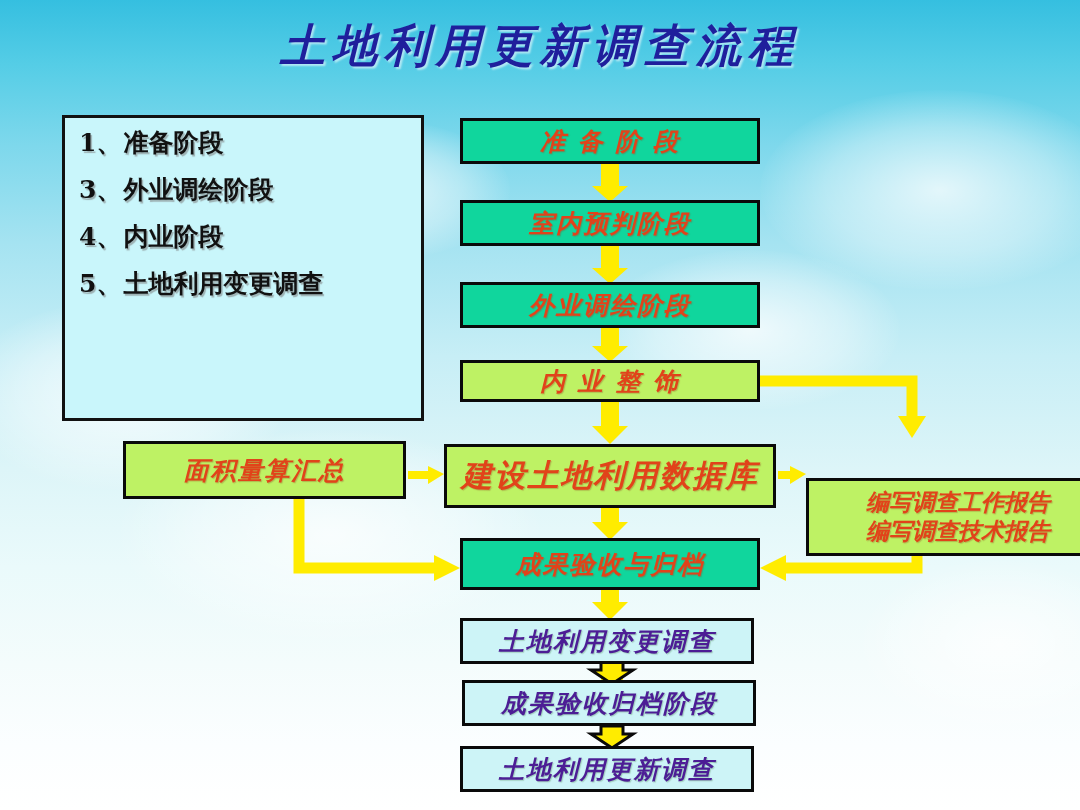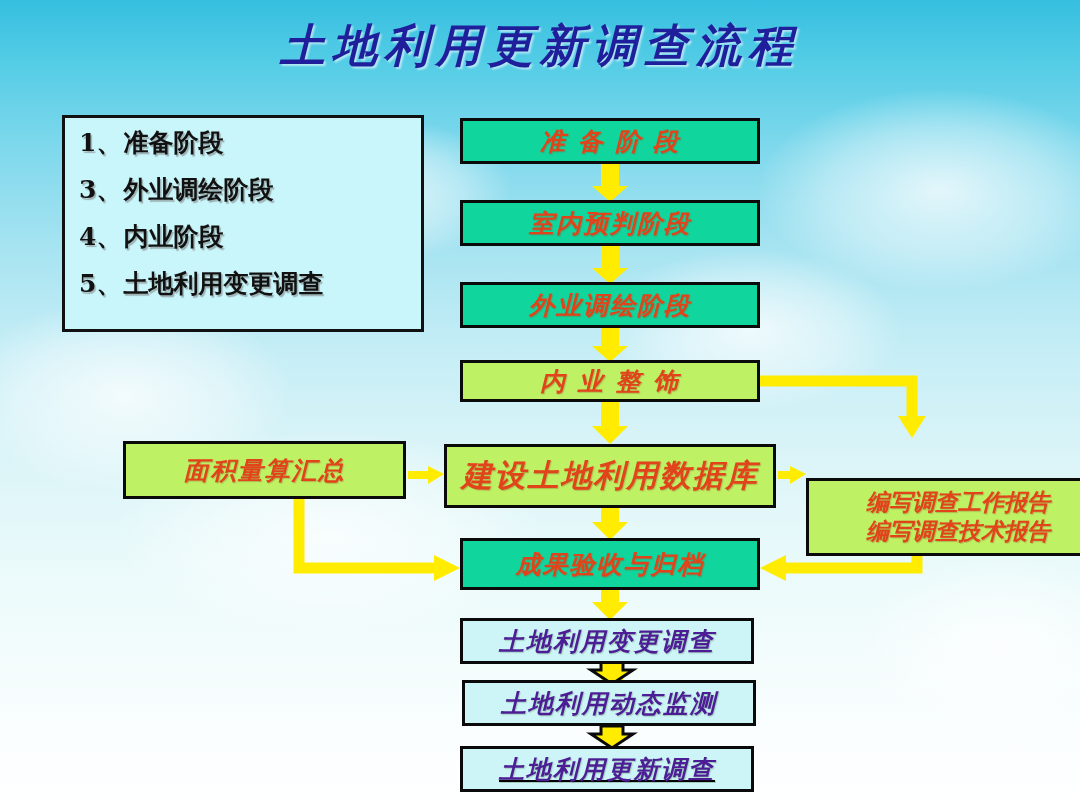--- a/index.html
+++ b/index.html
@@ -53,21 +53,21 @@
     text-shadow: 2px 2px 2px rgba(255,255,255,0.55);
     white-space: nowrap;
   }
 
   
   #list-panel {
     position: absolute;
     left: 62px;
     top: 115px;
     width: 362px;
-    height: 217px;
+    height: 306px;
     background: #c9f6fb;
     border: 3px solid #111111;
     box-sizing: border-box;
     padding: 12px 15px 0 14px;
   }
   .list-item {
     font-family: "DejaVu Serif", "Liberation Serif", serif;
     font-size: 25px;
     font-weight: bold;
     color: #111111;
@@ -105,21 +105,21 @@
   #box-indoor   { left: 460px; top: 200px; width: 300px; height: 46px; font-size: 25px; }
   #box-field    { left: 460px; top: 282px; width: 300px; height: 46px; font-size: 25px; }
   #box-finish   { left: 460px; top: 360px; width: 300px; height: 42px; font-size: 25px; }
   #box-database { left: 444px; top: 444px; width: 332px; height: 64px; font-size: 31px; }
   #box-area     { left: 123px; top: 441px; width: 283px; height: 58px; font-size: 25px; }
   #box-report   { left: 806px; top: 434px; width: 304px; height: 78px; font-size: 23px;
                   flex-direction: column; justify-content: center; line-height: 1.25; margin-top: 44px; }
   #box-accept   { left: 460px; top: 538px; width: 300px; height: 52px; font-size: 25px; }
   #box-change   { left: 460px; top: 618px; width: 294px; height: 46px; font-size: 25px; }
   #box-monitor  { left: 462px; top: 680px; width: 294px; height: 46px; font-size: 25px; }
-  #box-update   { left: 460px; top: 746px; width: 294px; height: 46px; font-size: 25px; text-decoration: underline; }
+  #box-update   { left: 460px; top: 746px; width: 294px; height: 46px; font-size: 25px; }
 
   
   .arrow-svg { position: absolute; overflow: visible; }
 </style>
 </head>
 <body>
 
 <div class="cloud" id="cloud1"></div>
 <div class="cloud" id="cloud2"></div>
 <div class="cloud" id="cloud3"></div>
@@ -212,18 +212,18 @@
 
 <div class="box teal" id="box-accept">
   <span class="txt-orange sp1">成果验收与归档</span>
 </div>
 
 <div class="box cyan" id="box-change">
   <span class="txt-green sp1">土地利用变更调查</span>
 </div>
 
 <div class="box cyan" id="box-monitor">
-  <span class="txt-green sp1">土地利用动态监测</span>
+  <span class="txt-green sp1">成果验收归档阶段</span>
 </div>
 
 <div class="box cyan" id="box-update">
   <span class="txt-green sp1">土地利用更新调查</span>
 </div>
 
 </body></html>

